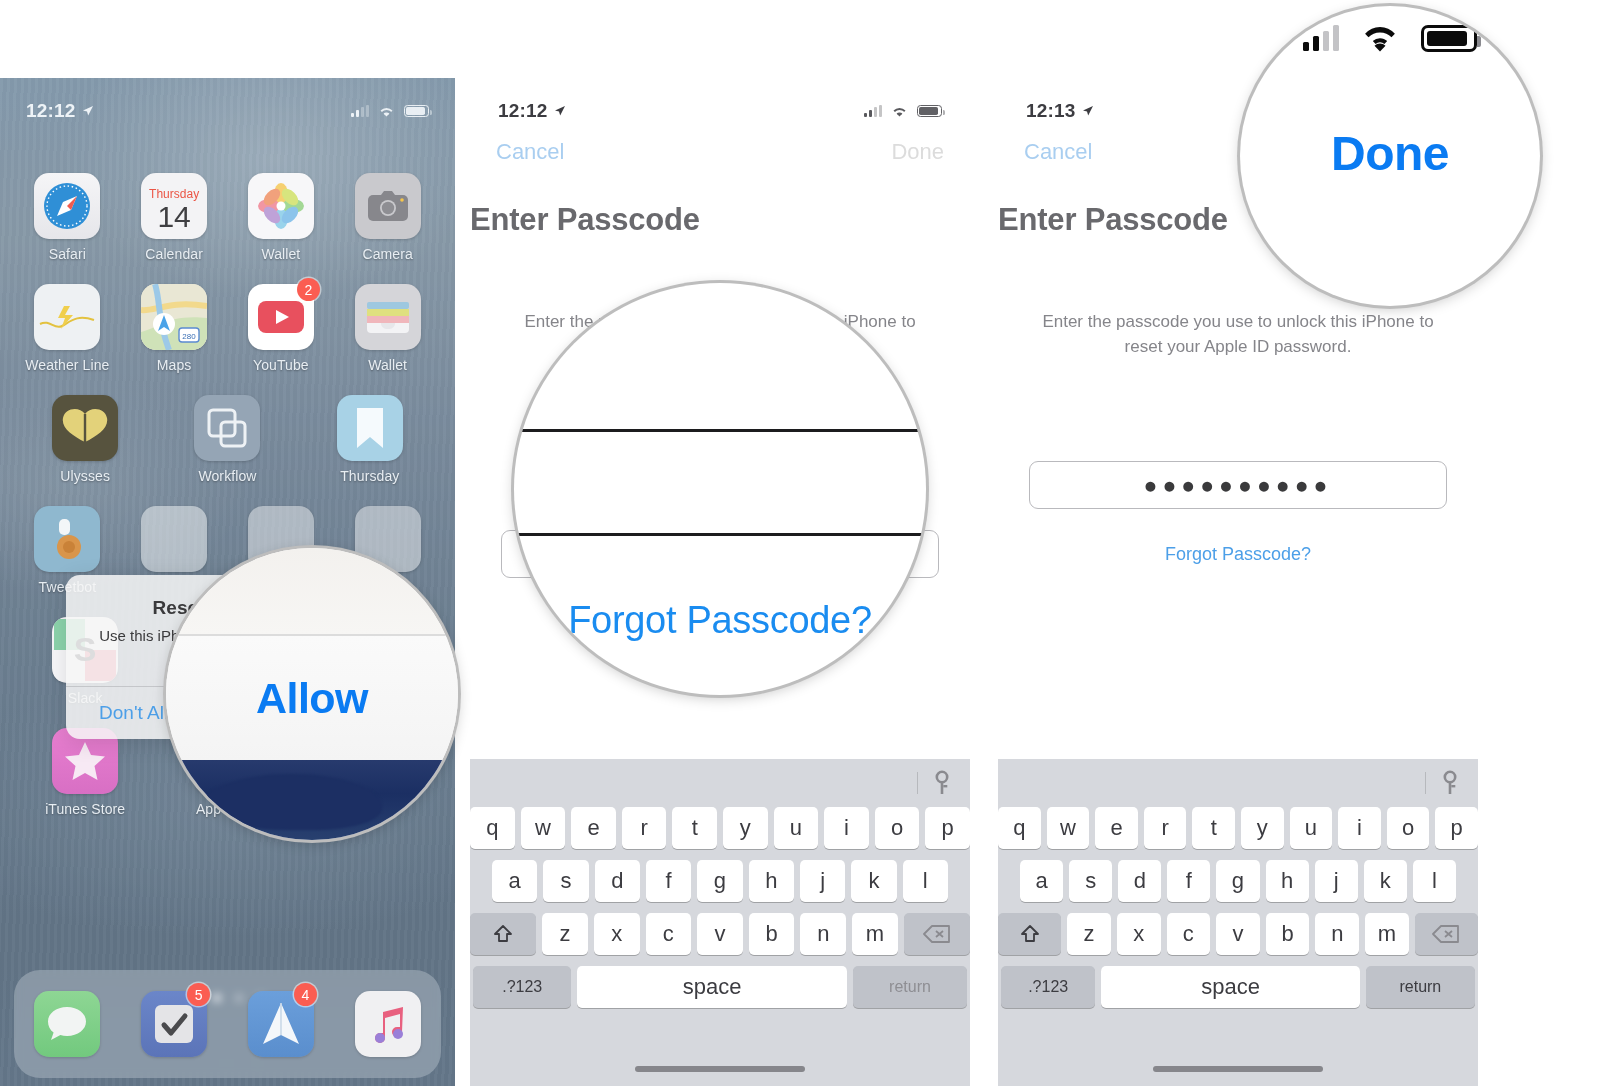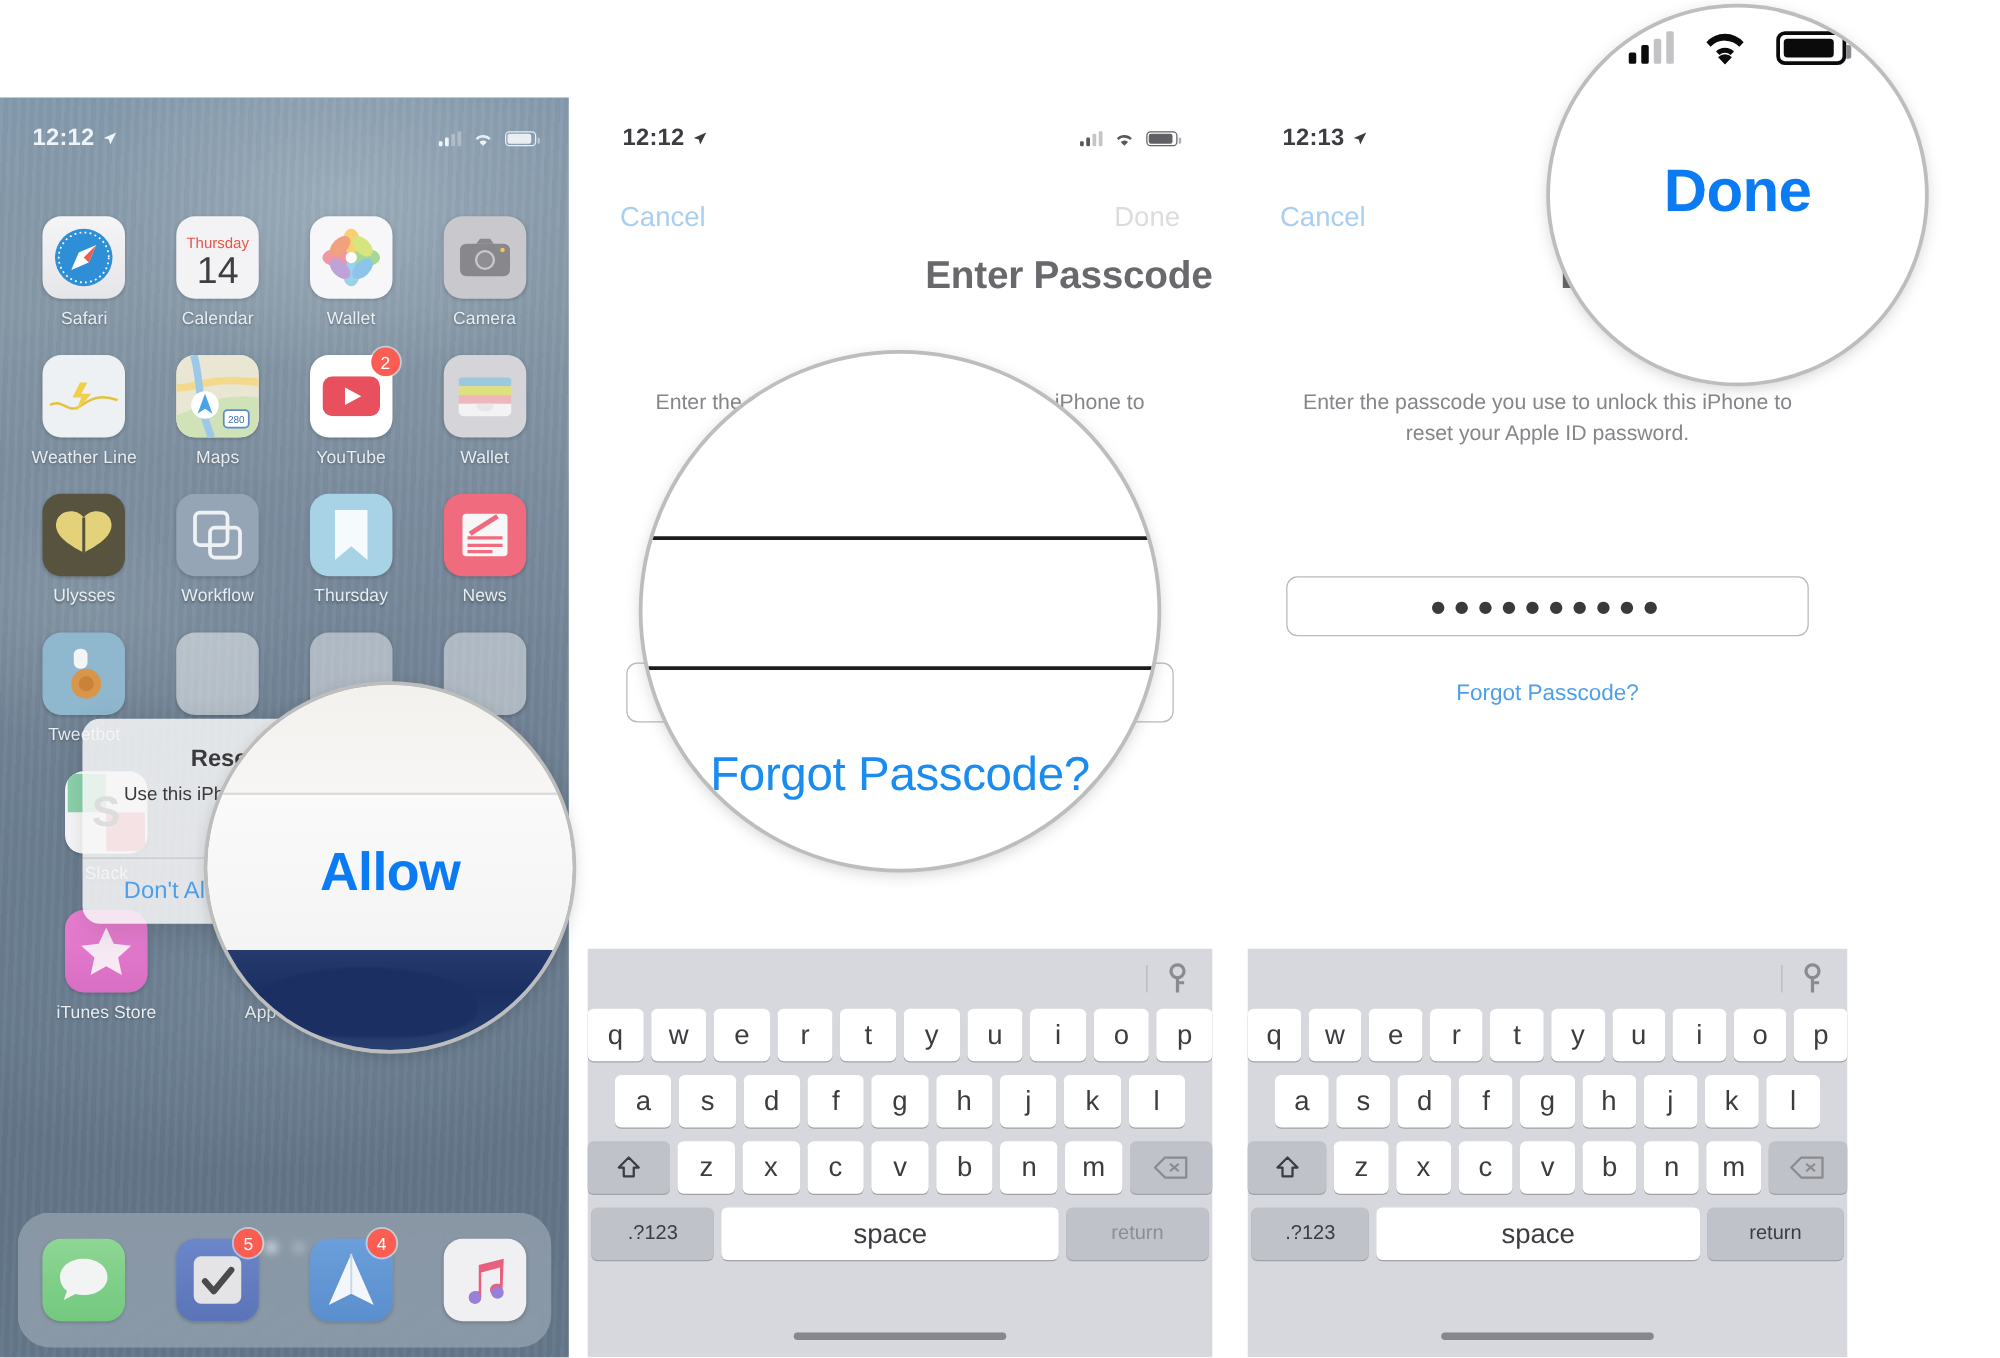--- a/index.html
+++ b/index.html
@@ -94,27 +94,27 @@
 
   
   .phone { position:absolute; top:78px; height:1008px; background:#ffffff; overflow:hidden; }
   .phone2 { left:470px; width:500px; }
   .phone3 { left:998px; width:480px; }
 
   .statusbar { position:absolute; left:0; top:18px; width:100%; height:30px;
     display:flex; align-items:center; justify-content:space-between; padding:0 28px; color:#59595d; z-index:4;}
   .statusbar .sb-time { color:#3c3c41; }
 
-  .navbar { position:absolute; top:76px; left:0; width:100%; height:40px;
+  .navbar { position:absolute; top:54px; left:0; width:100%; height:40px;
     display:flex; align-items:center; justify-content:space-between; padding:0 26px; z-index:4;}
   .nav-cancel { font-size:22px; color:#a9cef0; }
   .nav-done  { font-size:22px; color:#dcdcdc; }
   .nav-done.active { color:#0a7bf2; font-weight:600; }
 
-  .pc-title { position:absolute; top:124px; left:0; width:100%; text-align:right;
+  .pc-title { position:absolute; top:124px; left:0; width:100%; text-align:left;
     font-size:31px; font-weight:700; color:#69696d; letter-spacing:-.2px; z-index:3;}
 
   .pc-desc { position:absolute; top:232px; left:0; width:100%; padding:0 34px; text-align:center;
     font-size:17px; line-height:1.45; color:#85858a; z-index:3;}
 
   .pc-field {
     position:absolute; left:0; width:calc(100% - 62px); margin:0 31px; height:48px;
     border:1.5px solid #b9b9bd; border-radius:9px; background:#fff; z-index:3;
     display:flex; align-items:center; justify-content:center;
   }
@@ -348,33 +348,20 @@
           <div class="app-label">Workflow</div>
         </div>
         <div class="app">
           <div class="app-icon" style="background:#a8d2e6">
             <svg width="30" height="44" viewBox="0 0 30 44">
                 <path d="M2 2h26v40l-13-11L2 42z" fill="#f5fafd"></path>
               </svg>
           </div>
           <div class="app-label">Thursday</div>
         </div>
-        <div class="app">
-          <div class="app-icon" style="background:#ef6b7d">
-            <svg width="44" height="42" viewBox="0 0 44 42">
-                <rect x="4" y="4" width="36" height="34" rx="3" fill="#f7f7f8"></rect>
-                <rect x="8" y="22" width="28" height="2.6" fill="#ef6b7d"></rect>
-                <rect x="8" y="28" width="28" height="2.6" fill="#ef6b7d"></rect>
-                <rect x="8" y="33" width="20" height="2.6" fill="#ef6b7d"></rect>
-                <path d="M12 8h20v11H12z" fill="#f7f7f8"></path>
-                <path d="M10 20 32 6" stroke="#ef6b7d" stroke-width="4"></path>
-              </svg>
-          </div>
-          <div class="app-label">News</div>
-        </div>
       </div>
 
       <div class="app-row">
         <div class="app">
           <div class="app-icon" style="background:#8fb8cf">
             <svg width="48" height="48" viewBox="0 0 48 48">
                 <rect x="16" y="4" width="11" height="16" rx="5" fill="#f3f6f8"></rect>
                 <circle cx="26" cy="32" r="12" fill="#d9954a"></circle>
                 <circle cx="26" cy="32" r="6" fill="#c98238"></circle>
               </svg>

